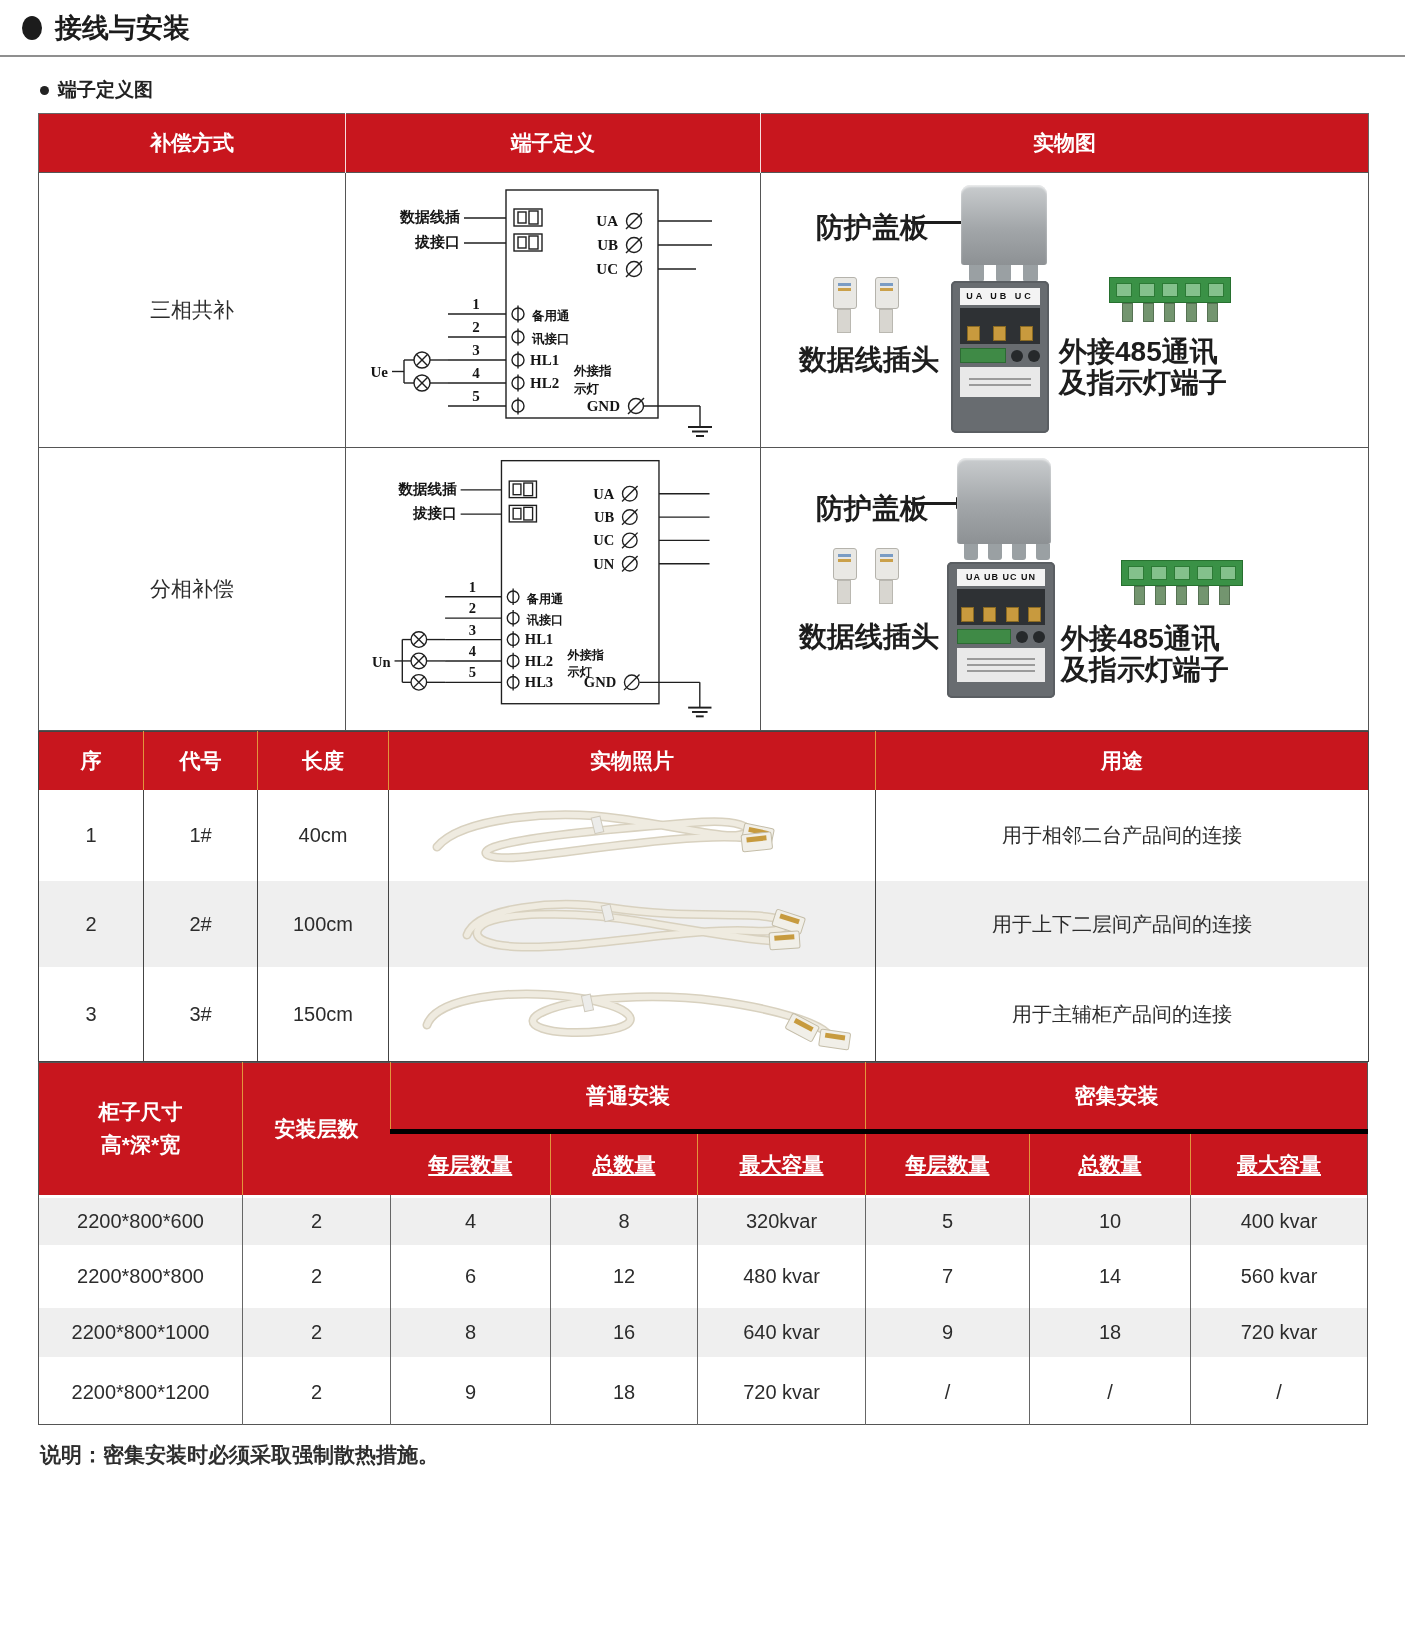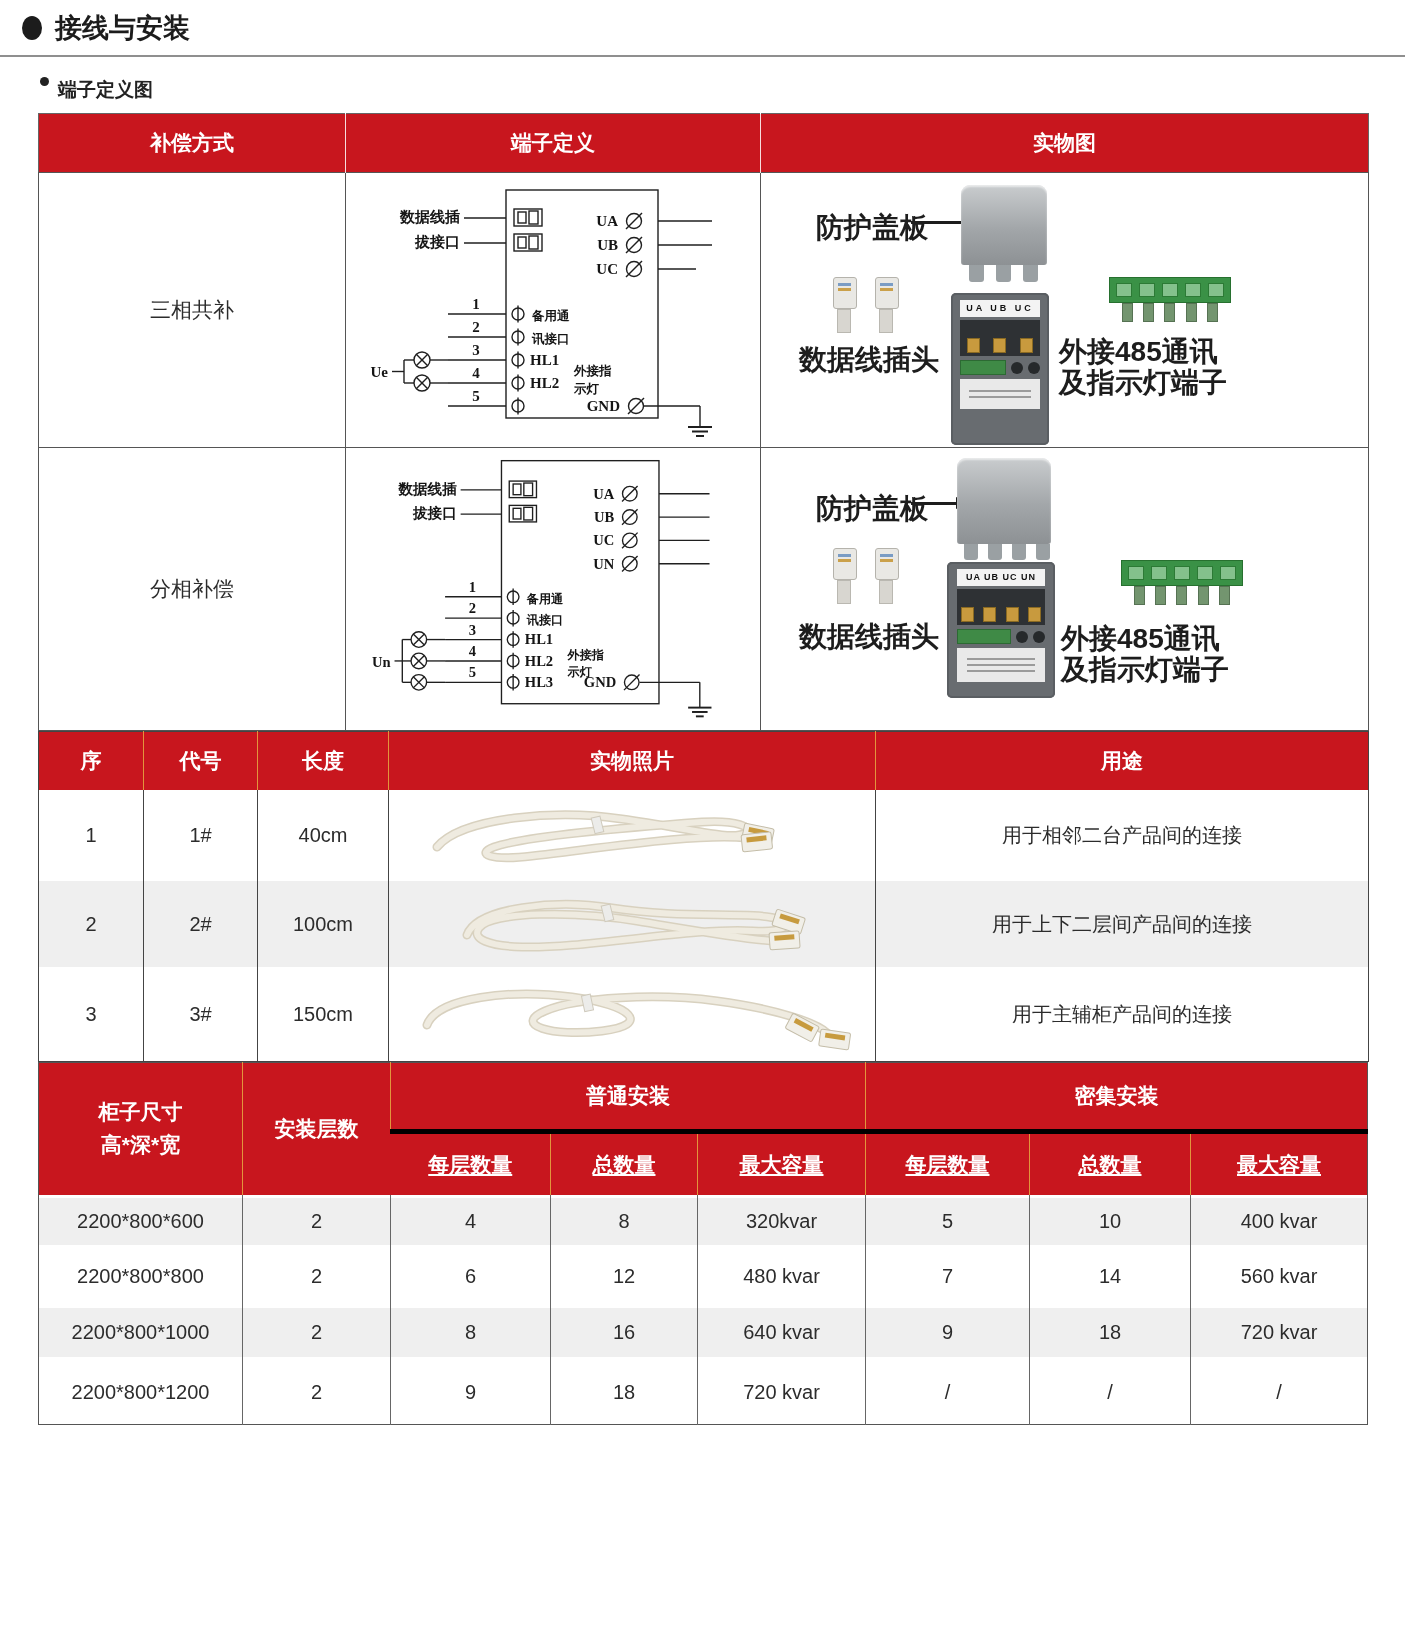--- a/index.html
+++ b/index.html
@@ -5,21 +5,21 @@
   html,body{margin:0;padding:0;background:#fff;}
   body{width:1405px;font-family:"Liberation Sans",sans-serif;color:#222;}
   .page{width:1405px;min-height:1650px;position:relative;}
 
   
   .main-title{display:flex;align-items:center;gap:13px;padding-top:10px;margin-left:22px;
     font-size:27px;font-weight:bold;color:#1c1c1c;}
   .bullet-big{width:20px;height:24px;border-radius:50%;background:#1c1c1c;flex:0 0 auto;}
   .rule{height:2px;background:#8f8f8f;margin-top:9px;width:100%;}
   .sec-label{margin:20px 0 10px 40px;font-size:19px;font-weight:bold;color:#222;
-    display:flex;gap:9px;}
+    display:flex;align-items:center;gap:9px;}
   .bullet-small{width:9px;height:9px;border-radius:50%;background:#222;flex:0 0 auto;}
   .note{margin:16px 0 0 40px;font-size:21px;font-weight:bold;color:#2e2e2e;}
 
   
   table{border-collapse:collapse;table-layout:fixed;margin-left:38px;}
   th{background:#c8161e;color:#fff;font-weight:bold;font-size:21px;text-align:center;}
   td{text-align:center;font-size:20px;color:#2c2c2c;}
 
   
   .t1{width:1330px;border:1px solid #666;}
@@ -223,21 +223,21 @@
           </svg>
         </td>
         <td>
           <div class="photo-panel">
             <div class="ph-label" style="left:55px;top:36px;">防护盖板</div>
             <div class="arrowline" style="left:150px;top:48px;width:52px;"></div>
             <div class="cover" style="left:200px;top:12px;width:86px;height:80px;"></div>
             <span class="tab" style="left:208px;top:92px;width:15px;height:17px;"></span>
             <span class="tab" style="left:235px;top:92px;width:15px;height:17px;"></span>
             <span class="tab" style="left:262px;top:92px;width:15px;height:17px;"></span>
-            <div class="device" style="left:190px;top:120px;width:98px;height:152px;">
+            <div class="device" style="left:190px;top:108px;width:98px;height:152px;">
               <div class="dev-strip">UA UB UC</div>
               <div class="dev-slots">
                   <span class="screw"></span>
                   <span class="screw"></span>
                   <span class="screw"></span>
                 </div>
               <div class="dev-mid">
                   <span class="dev-green"></span>
                   <span class="knob"></span>
                   <span class="knob"></span>
@@ -590,14 +590,15 @@
         <td>9</td>
         <td>18</td>
         <td>720 kvar</td>
         <td>/</td>
         <td>/</td>
         <td>/</td>
       </tr>
     </tbody>
   </table>
 
+  <div class="note">说明：密集安装时必须采取强制散热措施。</div>
 
 </div>
 
 </body></html>

